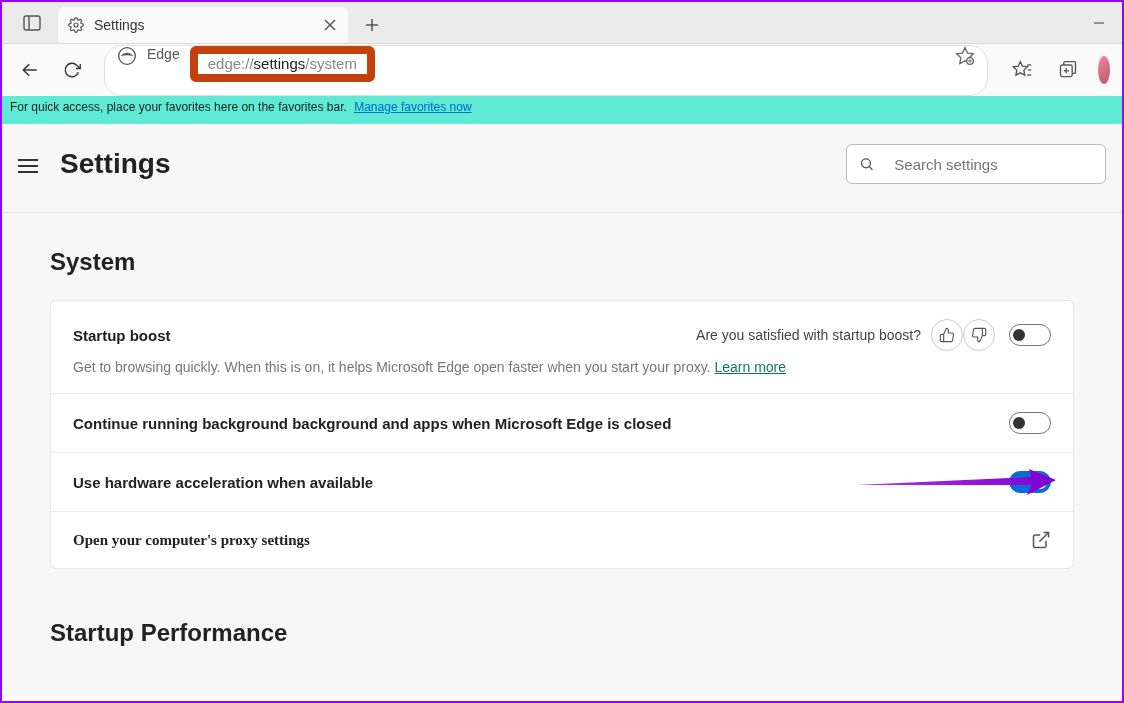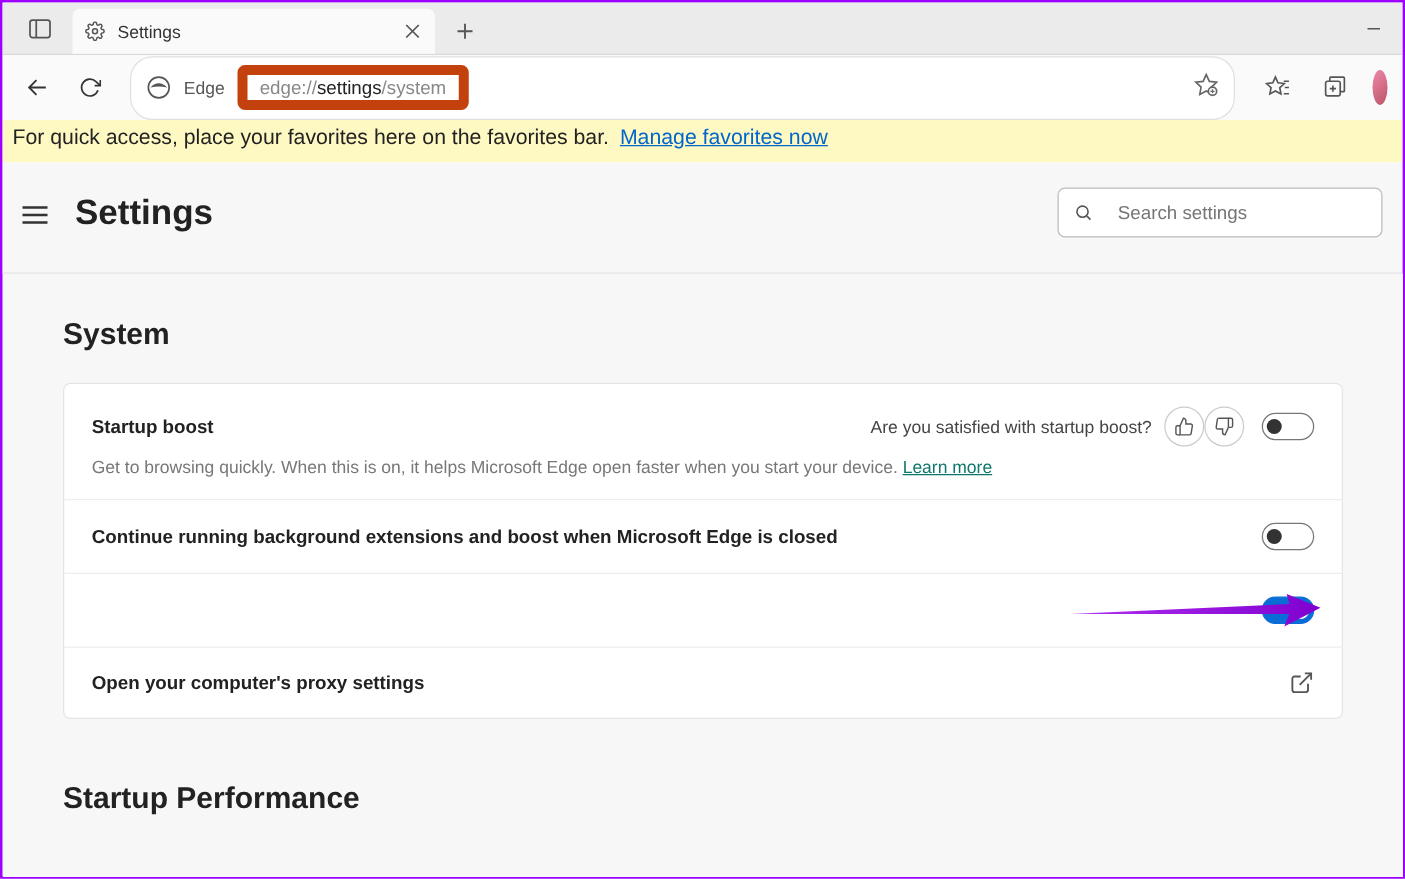--- a/index.html
+++ b/index.html
@@ -56,21 +56,21 @@
       gap: 10px;
     }
     .nav-btn { width: 32px; height: 32px; display: flex; align-items: center; justify-content: center; border-radius: 4px; }
     .addressbar {
       flex: 1;
       height: 51px;
       background: #fff;
       border: 1px solid #e0e0e0;
       border-radius: 18px;
       display: flex;
-      align-items: center;
+      align-items: flex-start;
       padding: 0 12px;
       gap: 10px;
       margin: 0 6px;
     }
     .edge-badge { font-size: 14px; color: #555; margin-right: 2px; }
     .url-highlight {
       border: 8px solid #c2410c;
       border-radius: 6px;
       padding: 4px 10px;
       height: 36px;
@@ -79,23 +79,23 @@
       margin-left: -2px;
     }
     .url-text { font-size: 15px; color: #888; white-space: nowrap; }
     .url-seg-dark { color: #222; }
     .addr-actions { margin-left: auto; display: flex; gap: 8px; }
     .tbar-icon { width: 36px; height: 36px; display: flex; align-items: center; justify-content: center; border-radius: 4px; }
 
     
     .favbar {
       padding: 4px 8px 10px 8px;
-      font-size: 17px;
+      font-size: 12px;
       color: #222;
-      background: #fef9c3;
+      background: #5eead4;
     }
     .favlink { color: #0066cc; text-decoration: underline; cursor: pointer; margin-left: 4px; }
 
     
     .settings-head {
       display: flex;
       align-items: center;
       padding: 20px 16px 28px 16px;
       background: #f7f7f7;
       border-bottom: 1px solid #e5e5e5;
@@ -136,21 +136,21 @@
       background: #fff;
       border: 1px solid #e5e5e5;
       border-radius: 6px;
       margin-bottom: 50px;
     }
     .row {
       padding: 18px 22px;
       border-bottom: 1px solid #ededed;
       position: relative;
     }
-    .row:last-child { border-bottom: none; }
+    .row:last-child { border-bottom: none; font-family: Liberation Serif, serif; }
     .row-head { display: flex; align-items: center; }
     .row-title { font-size: 15px; font-weight: 600; color: #222; }
     .row-spacer { flex: 1; }
     .row-desc { font-size: 14px; color: #777; margin-top: 8px; }
     .row-q { font-size: 14px; color: #444; margin-right: 10px; }
     .inline-link { color: #0f766e; text-decoration: underline; cursor: pointer; }
 
     .toggle {
       width: 42px; height: 22px; border-radius: 11px;
       border: 1px solid #777; background: #fff;
@@ -312,36 +312,37 @@
           <svg width="16" height="16" viewBox="0 0 24 24" fill="none" stroke="#555" stroke-width="1.7">
               <path d="M10 15v4a3 3 0 0 0 3 3l4-9V2H5.72a2 2 0 0 0-2 1.7l-1.38 9a2 2 0 0 0 2 2.3H10z"></path>
               <path d="M17 2h3a2 2 0 0 1 2 2v7a2 2 0 0 1-2 2h-3"></path>
             </svg>
         </div>
         <div class="toggle" style="margin-left:14px;">
             <div class="knob"></div>
           </div>
       </div>
       <div class="row-desc">
-        <span>Get to browsing quickly. When this is on, it helps Microsoft Edge open faster when you start your device. </span><span class="inline-link">Learn more</span>
+        <span>Get to browsing quickly. When this is on, it helps Microsoft Edge open faster when you start your proxy. </span><span class="inline-link">Learn more</span>
       </div>
     </div>
 
     <div class="row">
       <div class="row-head">
-        <span class="row-title">Continue running background extensions and boost when Microsoft Edge is closed</span>
+        <span class="row-title">Continue running background background and apps when Microsoft Edge is closed</span>
         <span class="row-spacer"></span>
         <div class="toggle">
             <div class="knob"></div>
           </div>
       </div>
     </div>
 
     <div class="row">
       <div class="row-head">
+        <span class="row-title">Use hardware acceleration when available</span>
         <span class="row-spacer"></span>
         <div class="toggle on">
             <div class="knob"></div>
           </div>
       </div>
       <svg class="arrow-annot" width="210" height="30" viewBox="0 0 210 30">
           <defs>
             <linearGradient id="ag" x1="0" x2="1">
               <stop offset="0" stop-color="#b030f0"></stop>
               <stop offset="1" stop-color="#8000d0"></stop>

